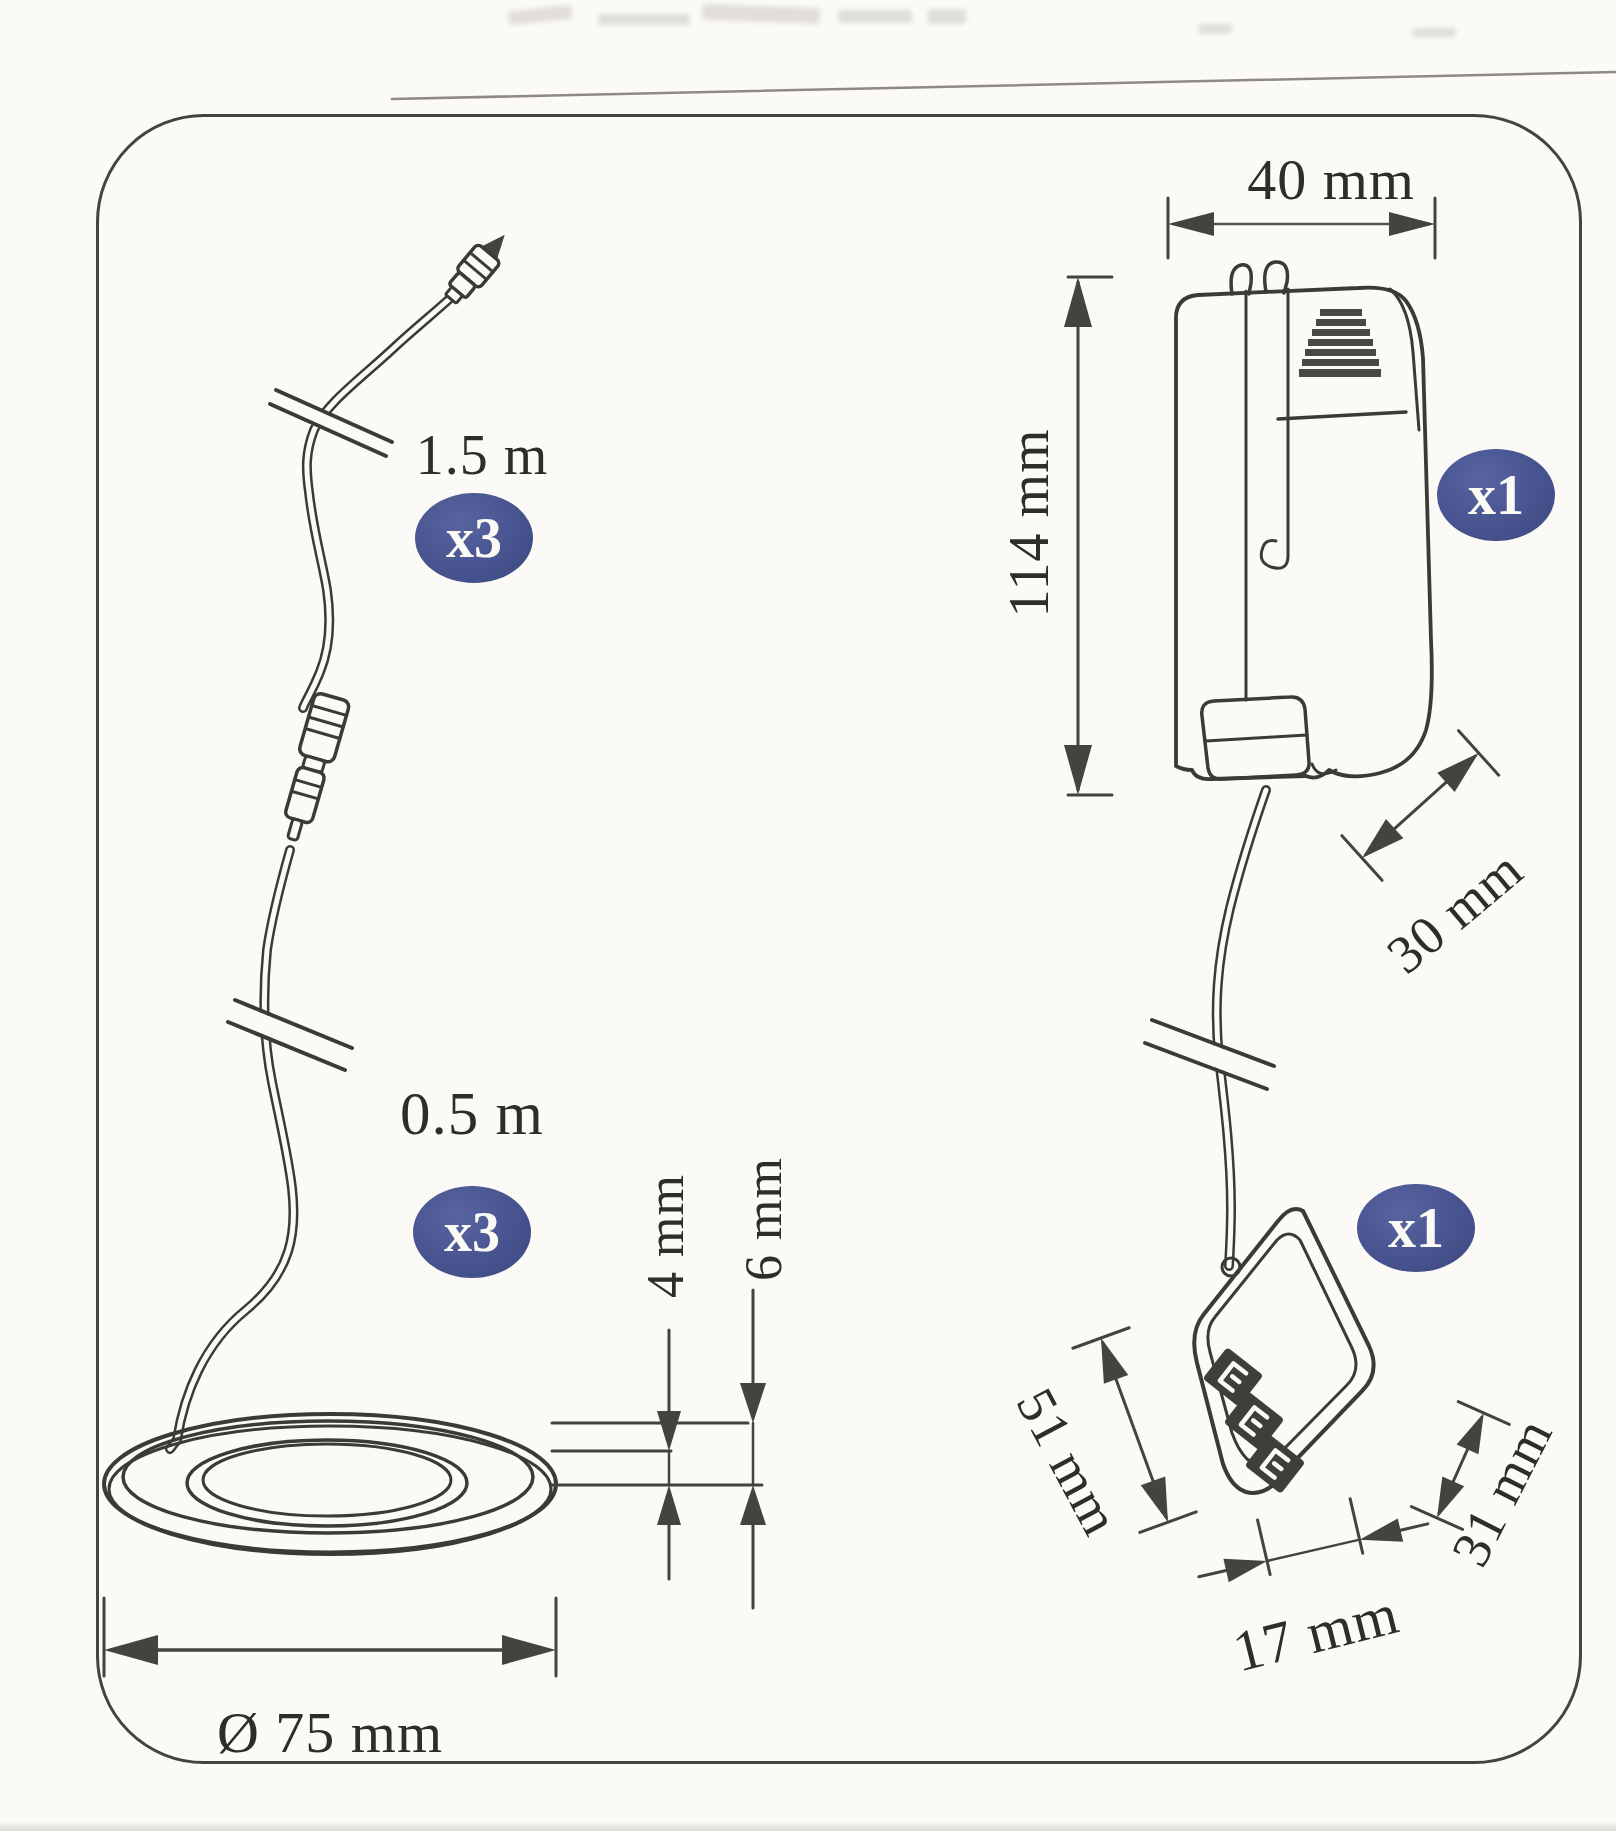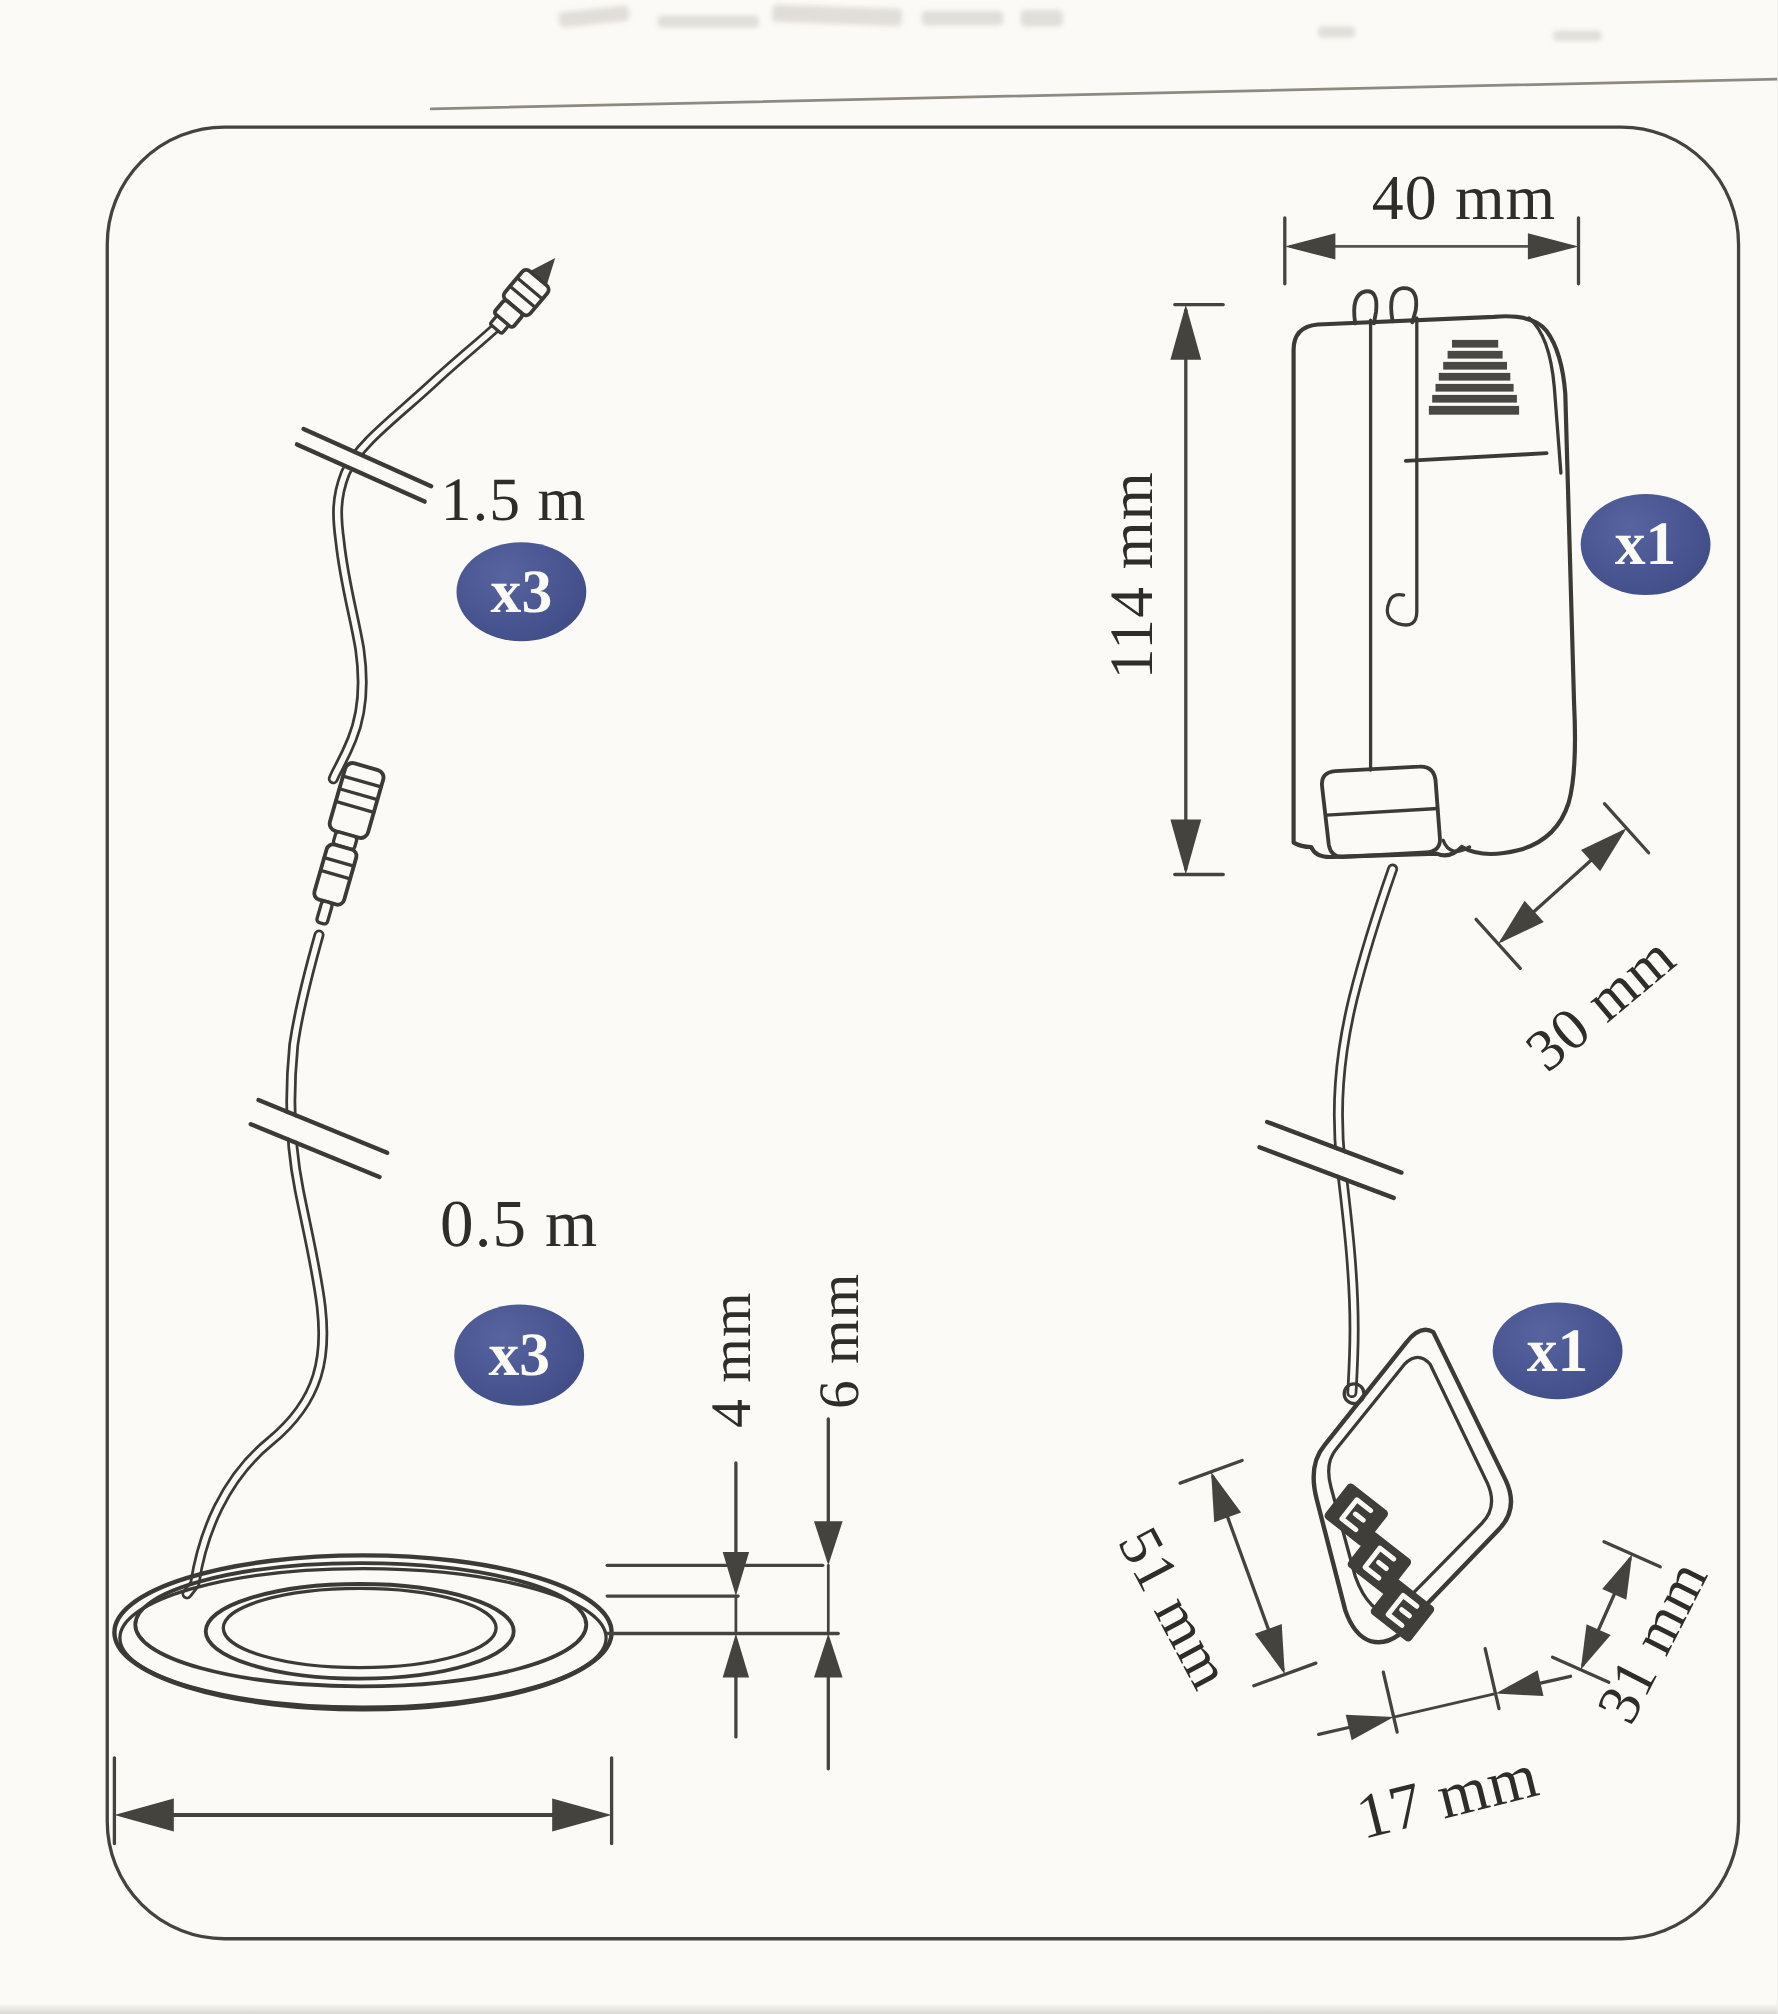--- a/index.html
+++ b/index.html
@@ -248,36 +248,37 @@
       <line x1="0" y1="-42" x2="0" y2="14" stroke-width="3" fill="none"></line>
       <line x1="95" y1="-42" x2="95" y2="14" stroke-width="3" fill="none"></line>
       <polygon points="0,0 -42,-12 -42,12" stroke="none"></polygon>
       <line x1="-42" y1="0" x2="-70" y2="0" stroke-width="3" fill="none"></line>
       <polygon points="95,0 137,-12 137,12" stroke="none"></polygon>
       <line x1="137" y1="0" x2="165" y2="0" stroke-width="3" fill="none"></line>
       <line x1="0" y1="0" x2="95" y2="0" stroke-width="2.5" fill="none"></line>
     </g>
   </svg>
 
-  <div class="lbl" style="left:467px;top:455px;font-size:56px;">1.5 m</div>
+  <div class="lbl" style="left:482px;top:455px;font-size:56px;">1.5 m</div>
 
   <div class="badge" style="left:474px;top:538px;width:118px;height:90px;font-size:56px;">
     <span>x3</span>
   </div>
 
   <div class="lbl" style="left:472px;top:1113px;font-size:61px;">0.5 m</div>
 
   <div class="badge" style="left:472px;top:1232px;width:118px;height:92px;font-size:56px;">
     <span>x3</span>
   </div>
 
   <div class="lbl" style="left:666px;top:1236px;font-size:52px;transform:translate(-50%,-50%) rotate(-90deg);">4 mm</div>
 
   <div class="lbl" style="left:764px;top:1219px;font-size:52px;transform:translate(-50%,-50%) rotate(-90deg);">6 mm</div>
 
+  <div class="lbl" style="left:330px;top:1733px;font-size:58px;">Ø 75 mm</div>
 
   <div class="lbl" style="left:1331px;top:180px;font-size:58px;">40 mm</div>
 
   <div class="lbl" style="left:1029px;top:523px;font-size:56px;transform:translate(-50%,-50%) rotate(-90deg);">114 mm</div>
 
   <div class="badge" style="left:1496px;top:495px;width:118px;height:92px;font-size:56px;">
     <span>x1</span>
   </div>
 
   <div class="lbl" style="left:1455px;top:912px;font-size:54px;transform:translate(-50%,-50%) rotate(-40deg);">30 mm</div>

